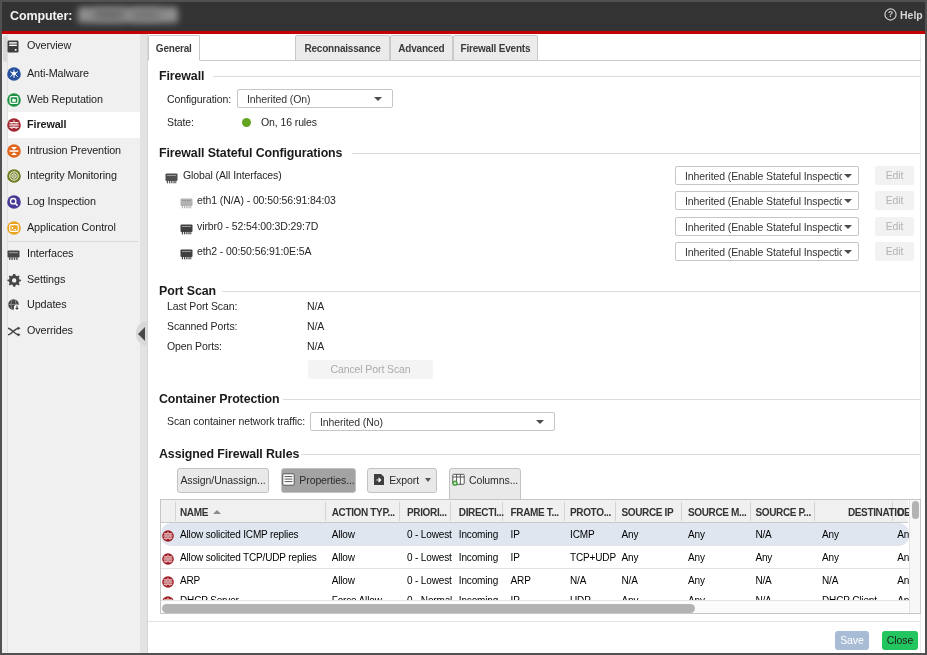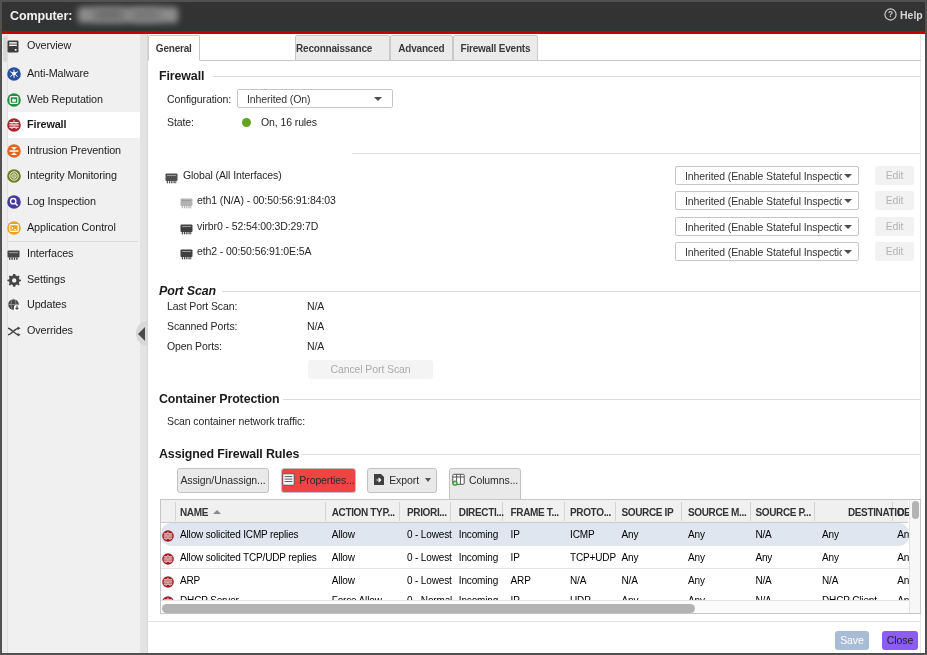--- a/index.html
+++ b/index.html
@@ -132,33 +132,34 @@
         <polygon points="10.6,8 13.6,9.8 10.6,11.6" fill="#454545"></polygon>
       </svg></div>
 <div class="ab" style="left:27px;top:323.5px;font-size:10.8px;letter-spacing:-0.1px;font-weight:normal;color:#1c1c1c;white-space:nowrap;">Overrides</div>
 <div class="ab" style="left:8px;top:241px;width:130px;height:1px;background:#d9d9d9;"></div>
 <div class="ab" style="left:136px;top:321px;width:12px;height:25px;background:#d8d8d8;border-radius:13px 0 0 13px;"></div>
 <div class="ab" style="left:138px;top:326.5px;width:0;height:0;border-top:7px solid transparent;border-bottom:7px solid transparent;border-right:7.5px solid #4a4a4a;"></div>
 <div class="ab" style="left:148px;top:34px;width:773px;height:619px;background:#ffffff;"></div>
 <div class="ab" style="left:920px;top:34px;width:1px;height:619px;background:#e9e9e9;"></div>
 <div class="ab" style="left:148px;top:60px;width:773px;height:1px;background:#c9c9c9;"></div>
 <div class="ab" style="left:148px;top:35px;width:51.5px;height:26px;background:#ffffff;border:1px solid #c9c9c9;border-bottom:1px solid #ffffff;border-radius:2px 2px 0 0;font-size:10px;font-weight:bold;letter-spacing:-0.2px;color:#3a3a3a;text-align:center;line-height:25px;white-space:nowrap;">General</div>
-<div class="ab" style="left:295px;top:35px;width:95px;height:26px;background:#ebebeb;border:1px solid #c9c9c9;border-bottom:1px solid #c9c9c9;border-radius:2px 2px 0 0;font-size:10px;font-weight:bold;letter-spacing:-0.2px;color:#3a3a3a;line-height:25px;white-space:nowrap;">Reconnaissance</div>
+<div class="ab" style="left:295px;top:35px;width:95px;height:26px;background:#ebebeb;border:1px solid #c9c9c9;border-bottom:1px solid #c9c9c9;border-radius:2px 2px 0 0;font-size:10px;font-weight:bold;letter-spacing:-0.2px;color:#3a3a3a;text-align:center;line-height:25px;white-space:nowrap;">Reconnaissance</div>
 <div class="ab" style="left:390px;top:35px;width:62.80000000000001px;height:26px;background:#ebebeb;border:1px solid #c9c9c9;border-bottom:1px solid #c9c9c9;border-radius:2px 2px 0 0;font-size:10px;font-weight:bold;letter-spacing:-0.2px;color:#3a3a3a;text-align:center;line-height:25px;white-space:nowrap;">Advanced</div>
 <div class="ab" style="left:452.8px;top:35px;width:85.19999999999999px;height:26px;background:#ebebeb;border:1px solid #c9c9c9;border-bottom:1px solid #c9c9c9;border-radius:2px 2px 0 0;font-size:10px;font-weight:bold;letter-spacing:-0.2px;color:#3a3a3a;text-align:center;line-height:25px;white-space:nowrap;">Firewall Events</div>
 <div class="ab hdr" style="left:159px;top:69px;">Firewall</div>
 <div class="hline" style="left:213px;top:76px;width:707px;"></div>
 <div class="ab lbl" style="left:167px;top:92.5px;">Configuration:</div>
 <div class="ab sel" style="left:237px;top:89px;width:156px;height:19px;">
       <span class="tx">Inherited (On)</span>
       <span class="car" style="right:10px;top:7px;"></span>
     </div>
 <div class="ab lbl" style="left:167px;top:116px;text-align:center;">State:</div>
 <div class="ab" style="left:242px;top:117.5px;width:9px;height:9px;border-radius:50%;background:#64a420;"></div>
 <div class="ab lbl" style="left:261px;top:116px;">On, 16 rules</div>
+<div class="ab hdr" style="left:159px;top:146px;">Firewall Stateful Configurations</div>
 <div class="hline" style="left:352px;top:153px;width:568px;"></div>
 <div class="ab" style="left:165px;top:169.5px;"><svg width="13" height="11" viewBox="0 0 13 11">
         <rect x="0.5" y="0.5" width="12" height="7.6" rx="1" fill="#4f4f4f"></rect>
         <g fill="#4f4f4f">
           <rect x="1.8" y="8.1" width="1.3" height="2.2"></rect>
           <rect x="4" y="8.1" width="1.3" height="2.2"></rect>
           <rect x="6.2" y="8.1" width="1.3" height="2.2"></rect>
           <rect x="8.4" y="8.1" width="1.3" height="2.2"></rect>
           <rect x="10.3" y="8.1" width="1" height="2.2"></rect>
         </g>
@@ -214,36 +215,40 @@
           <rect x="10.3" y="8.1" width="1" height="2.2"></rect>
         </g>
         <rect x="2" y="2" width="9" height="1" fill="#999"></rect>
       </svg></div>
 <div class="ab lbl" style="left:197px;top:245.0px;">eth2 - 00:50:56:91:0E:5A</div>
 <div class="ab sel" style="left:675px;top:242.0px;width:184px;height:19px;">
       <span class="tx" style="width:157px;overflow:hidden;display:inline-block;">Inherited (Enable Stateful Inspection)</span>
       <span class="car" style="right:6px;top:7px;"></span>
     </div>
 <div class="btn" style="left:875px;top:242.0px;width:39px;height:19px;background:#f2f2f2;color:#b3b3b3;line-height:19px;border-radius:2px;">Edit</div>
-<div class="ab hdr" style="left:159px;top:284px;font-style:italic;">Port Scan</div>
+<div class="ab hdr" style="left:159px;top:284px;">Port Scan</div>
 <div class="hline" style="left:222px;top:291px;width:698px;"></div>
 <div class="ab lbl" style="left:167px;top:299.5px;">Last Port Scan:</div>
 <div class="ab lbl" style="left:307px;top:299.5px;">N/A</div>
 <div class="ab lbl" style="left:167px;top:320.0px;">Scanned Ports:</div>
 <div class="ab lbl" style="left:307px;top:320.0px;">N/A</div>
 <div class="ab lbl" style="left:167px;top:340.0px;">Open Ports:</div>
 <div class="ab lbl" style="left:307px;top:340.0px;">N/A</div>
 <div class="btn" style="left:308px;top:359.5px;width:125px;height:19px;background:#f4f4f4;color:#ababab;line-height:19px;">Cancel Port Scan</div>
 <div class="ab hdr" style="left:159px;top:392px;">Container Protection</div>
 <div class="hline" style="left:283px;top:399px;width:637px;"></div>
 <div class="ab lbl" style="left:167px;top:414.5px;">Scan container network traffic:</div>
+<div class="ab sel" style="left:310px;top:411.5px;width:245px;height:19px;">
+      <span class="tx">Inherited (No)</span>
+      <span class="car" style="right:10px;top:7px;"></span>
+    </div>
 <div class="ab hdr" style="left:159px;top:447px;">Assigned Firewall Rules</div>
 <div class="hline" style="left:301px;top:454px;width:619px;"></div>
 <div class="btn" style="left:177px;top:468px;width:92px;height:25px;background:#e9e9e9;border:1px solid #c2c2c2;color:#2b2b2b;line-height:23px;">Assign/Unassign...</div>
-<div class="btn" style="left:281px;top:468px;width:75px;height:25px;background:#ef4444;border:1px solid #c2c2c2;color:#2b2b2b;line-height:23px;"><svg width="13" height="13" viewBox="0 0 13 13" style="vertical-align:-2px;margin-right:4px;">
+<div class="btn" style="left:281px;top:468px;width:75px;height:25px;background:#a3a3a3;border:1px solid #c2c2c2;color:#2b2b2b;line-height:23px;"><svg width="13" height="13" viewBox="0 0 13 13" style="vertical-align:-2px;margin-right:4px;">
         <rect x="0.8" y="0.8" width="11.4" height="11.4" rx="1" fill="#fff" stroke="#555" stroke-width="1"></rect>
         <g stroke="#555" stroke-width="1">
           <line x1="2.6" y1="3.6" x2="10.4" y2="3.6"></line>
           <line x1="2.6" y1="6.1" x2="10.4" y2="6.1"></line>
           <line x1="2.6" y1="8.6" x2="10.4" y2="8.6"></line>
         </g>
       </svg>Properties...</div>
 <div class="btn" style="left:367px;top:468px;width:70px;height:25px;background:#e9e9e9;border:1px solid #c2c2c2;color:#2b2b2b;line-height:23px;"><svg width="12" height="13" viewBox="0 0 12 13" style="vertical-align:-2px;margin-right:4px;">
         <path d="M1 1 L8 1 L11 4 L11 12 L1 12 Z" fill="#3f3f3f"></path>
         <path d="M3.5 7 L7 7 M5.6 5 L7.6 7 L5.6 9" stroke="#fff" stroke-width="1.2" fill="none"></path>
@@ -388,17 +393,17 @@
 <div class="ab" style="left:594.4px;top:4px;font-size:10px;letter-spacing:-0.15px;color:#000;white-space:nowrap;">N/A</div>
 <div class="ab" style="left:661px;top:4px;font-size:10px;letter-spacing:-0.15px;color:#000;white-space:nowrap;">DHCP Client</div>
 <div class="ab" style="left:736.2px;top:4px;font-size:10px;letter-spacing:-0.15px;color:#000;white-space:nowrap;">Any</div>
 </div>
 <div class="ab" style="left:909px;top:500px;width:11px;height:113px;background:#f7f7f7;border-left:1px solid #e3e3e3;"></div>
 <div class="ab" style="left:912px;top:501px;width:7px;height:18px;background:#b3b3b3;border-radius:4px;"></div>
 <div class="ab" style="left:161px;top:601px;width:747px;height:12px;background:#fbfbfb;"></div>
 <div class="ab" style="left:162px;top:604px;width:533px;height:9px;background:#b3b3b3;border-radius:5px;"></div>
 <div class="ab" style="left:148px;top:621px;width:773px;height:1px;background:#e2e2e2;"></div>
 <div class="btn" style="left:835px;top:630.5px;width:34px;height:19.5px;background:#a9bcd6;color:#fff;line-height:19px;">Save</div>
-<div class="btn" style="left:882px;top:630.5px;width:36px;height:19.5px;background:#8b5cf6;color:#222;line-height:19px;">Close</div>
+<div class="btn" style="left:882px;top:630.5px;width:36px;height:19.5px;background:#22c55e;color:#222;line-height:19px;">Close</div>
 <div class="ab" style="left:0;top:0;width:927px;height:2px;background:#515151;"></div>
 <div class="ab" style="left:0;top:653px;width:927px;height:2px;background:#515151;"></div>
 <div class="ab" style="left:0;top:0;width:2px;height:655px;background:#515151;"></div>
 <div class="ab" style="left:925px;top:0;width:2px;height:655px;background:#515151;"></div>
 </div>
 </body></html>

